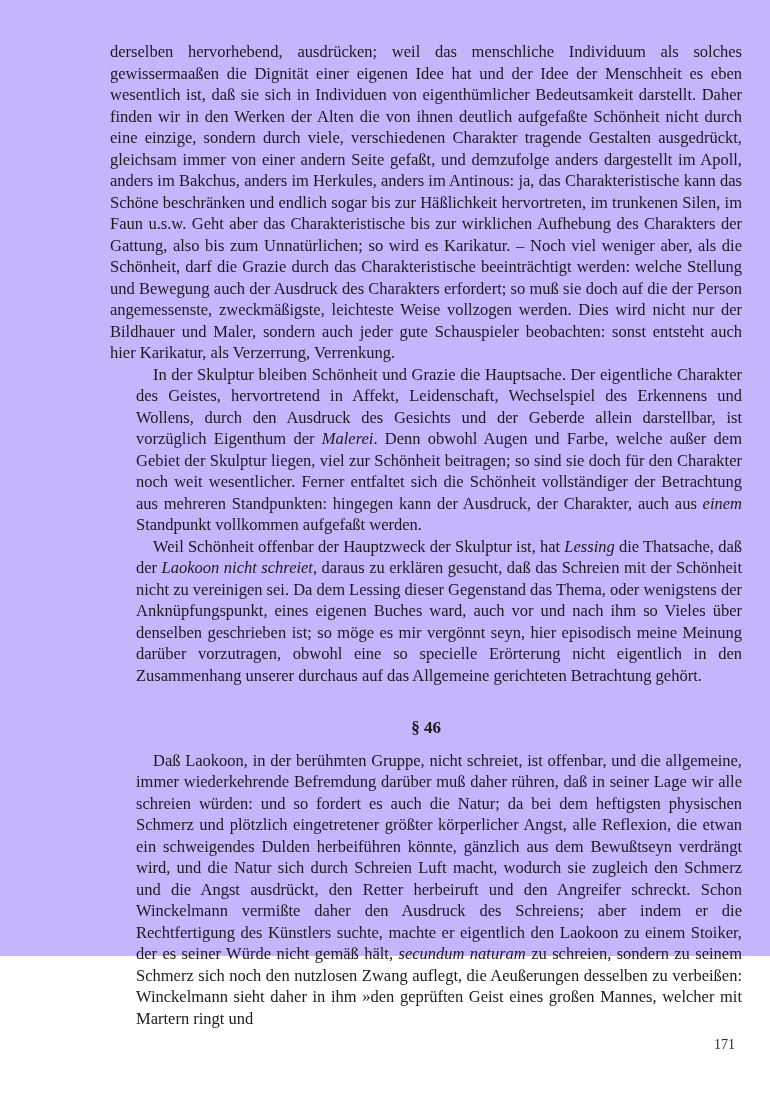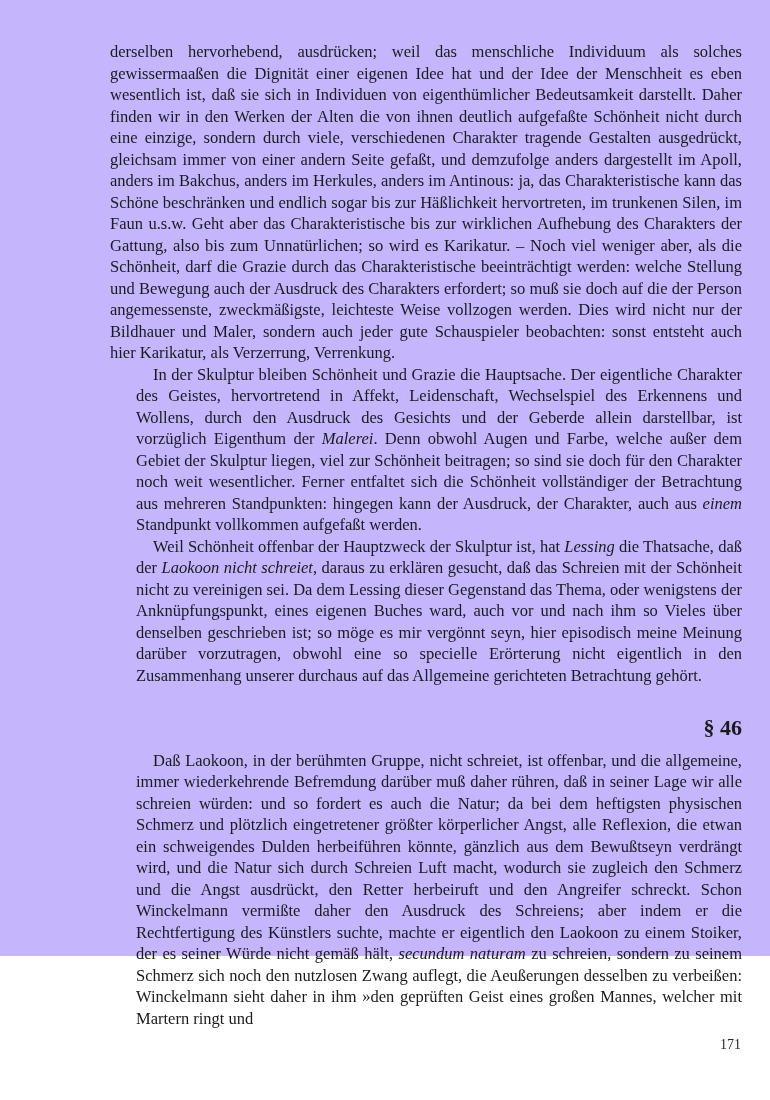--- a/index.html
+++ b/index.html
@@ -33,30 +33,30 @@
     text-justify: inter-word;
     hyphens: auto;
     -webkit-hyphens: auto;
   }
   .text-column p.indent {
     text-indent: 17px;
     margin-left: 26px;
   }
   .section-heading {
     margin: 31px 0 11px 0;
-    font-size: 22px;
+    font-size: 17px;
     line-height: 21.5px;
     font-weight: bold;
-    text-align: right;
+    text-align: center;
   }
   em { font-style: italic; }
   .page-number {
     position: absolute;
     top: 1037px;
-    right: 42px;
+    right: 48px;
     font-size: 14px;
     line-height: 16px;
     color: #2a2a2a;
   }
 </style>
 </head>
 <body>
 
 <div class="page">
   <div class="text-column">

